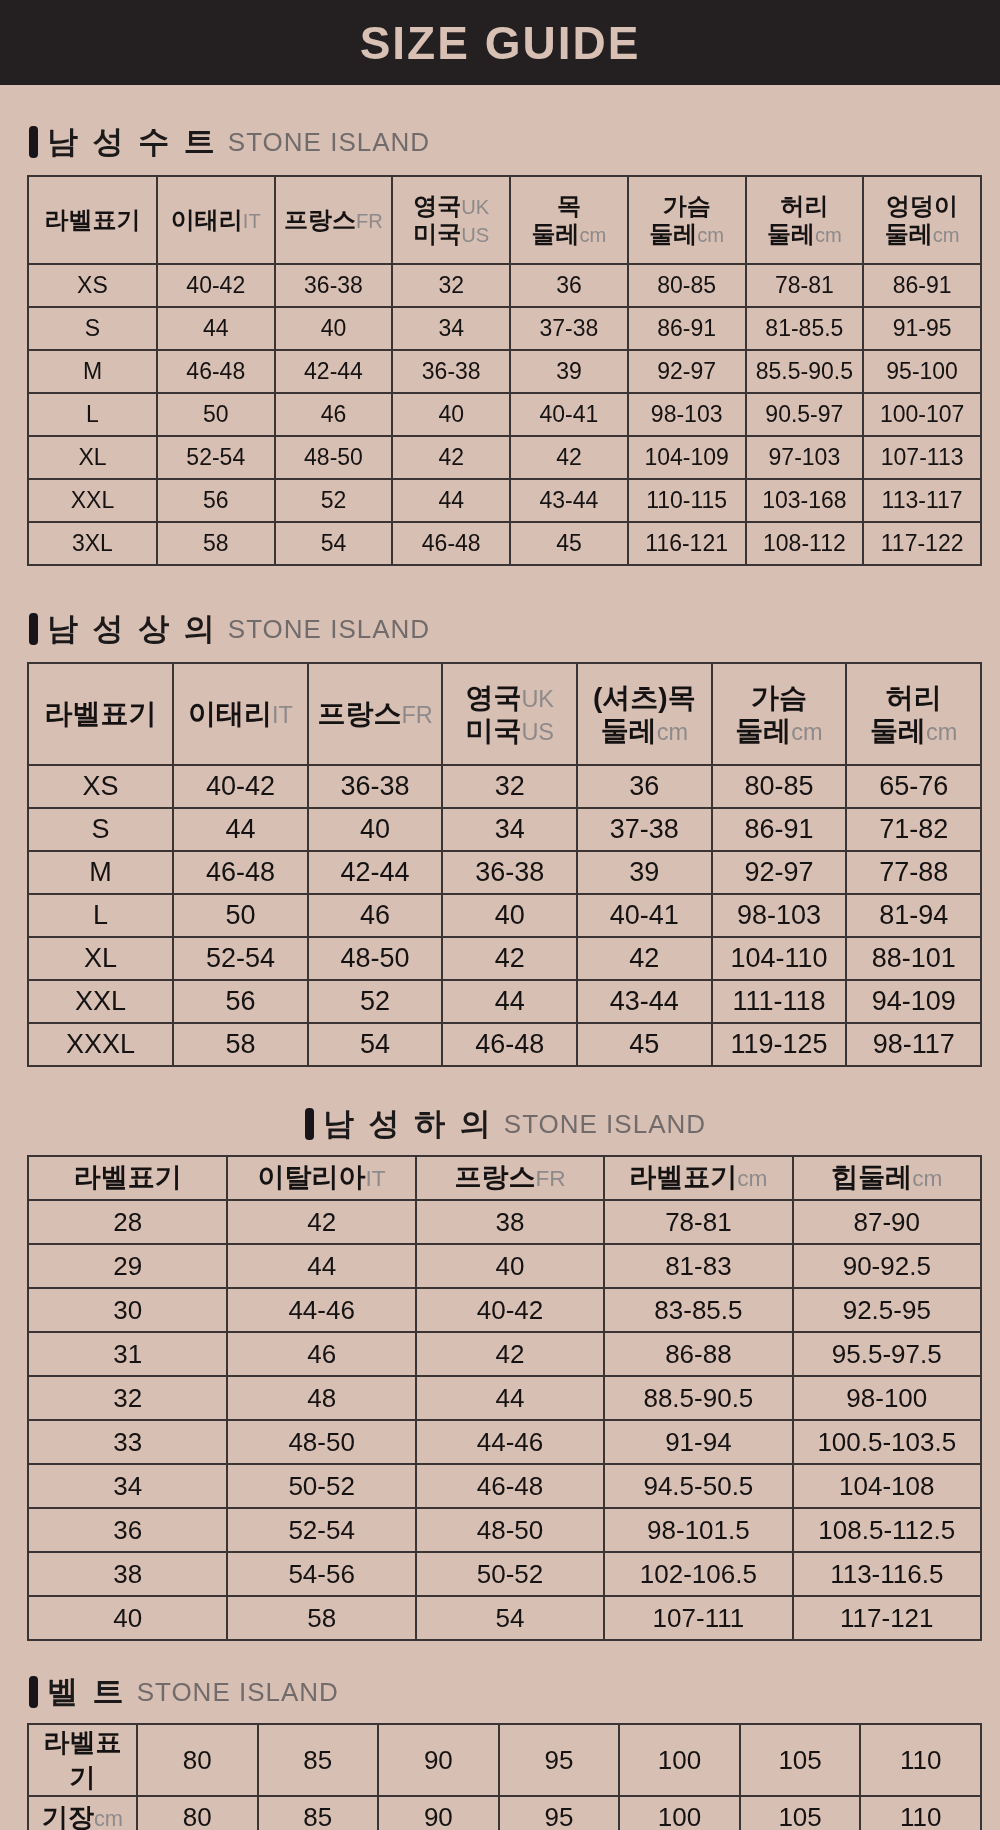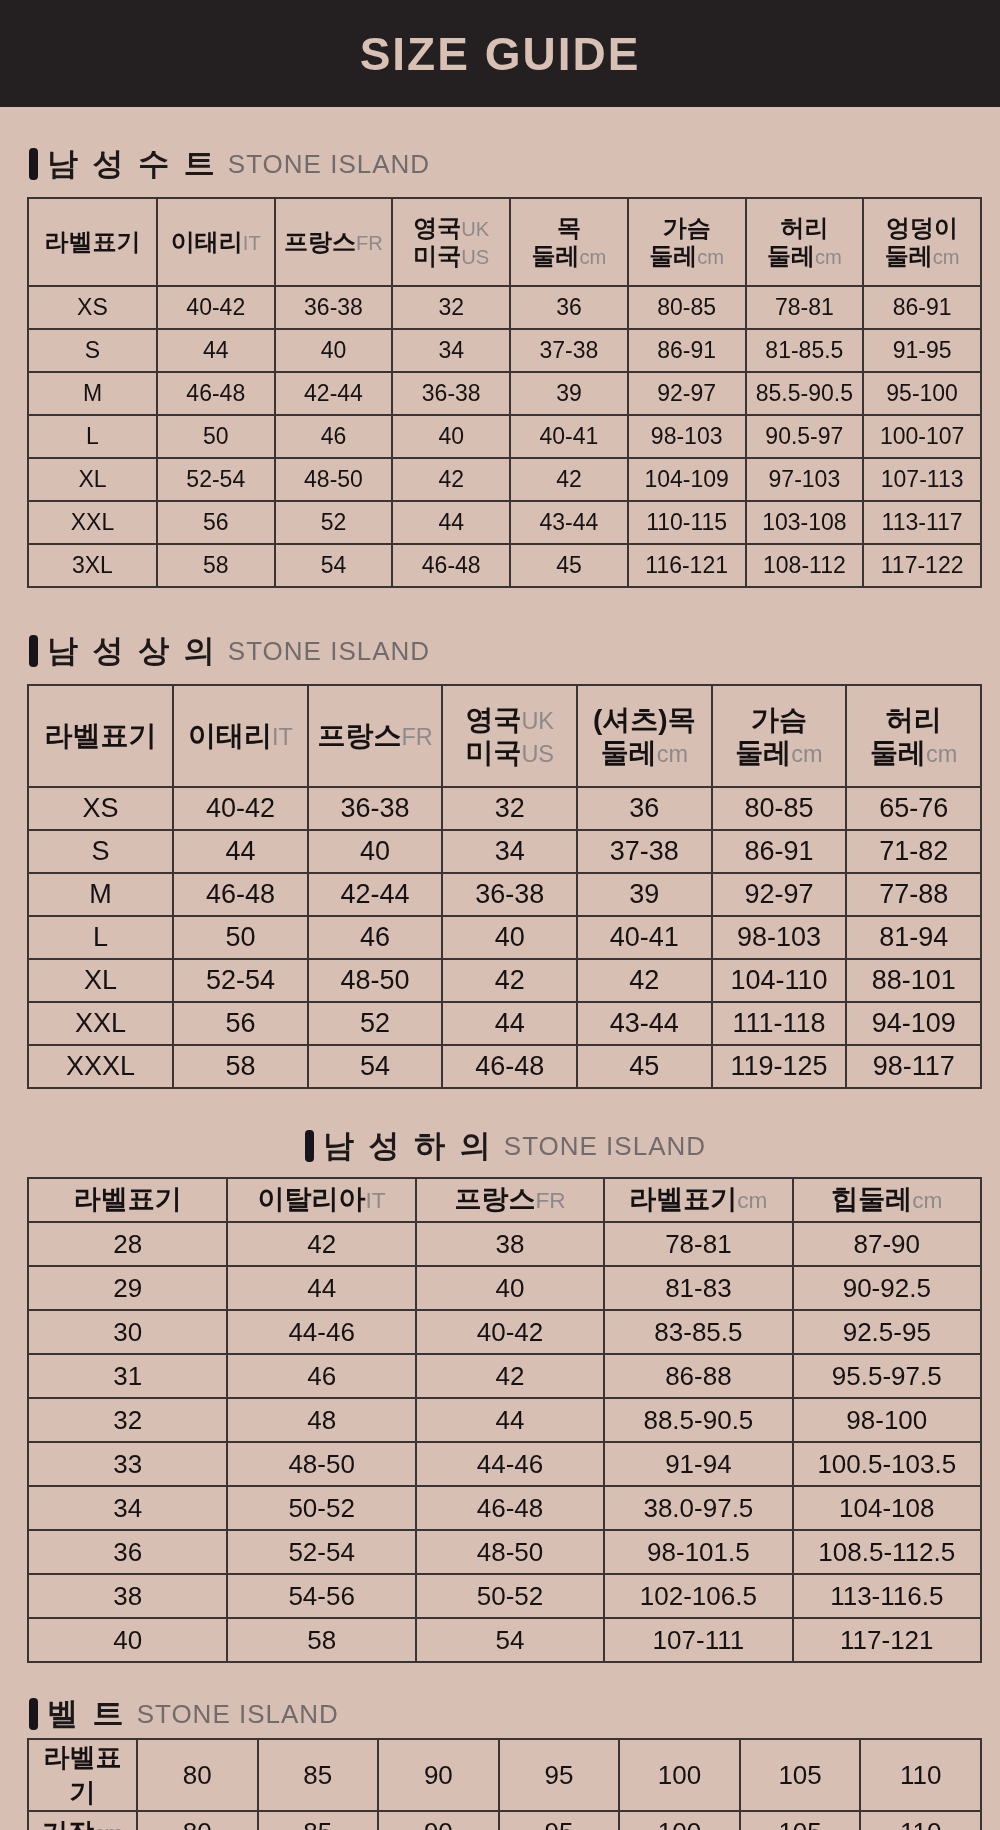--- a/index.html
+++ b/index.html
@@ -5,40 +5,40 @@
   html,body{margin:0;padding:0;}
   body{
     width:1000px;height:1830px;
     background:#d8bfb3;
     font-family:"Liberation Sans", sans-serif;
     color:#1a1718;
     overflow:hidden;
   }
   
   .banner{
-    background:#242021;height:107px;
+    background:#242021;height:85px;
     display:flex;align-items:center;justify-content:center;
   }
   .banner h1{
     margin:0;font-size:46px;line-height:48px;font-weight:bold;
     letter-spacing:2px;color:#d9c0b4;
   }
   .banner p{
     margin:2px 0 0 0;font-size:17px;line-height:22px;color:#f7f3f1;letter-spacing:0.5px;
   }
   
   .section{margin:0 18px 0 27px;}
   .sec-head{display:flex;align-items:center;margin:0 0 12px 2px;}
   .bar{width:9px;height:32px;background:#17151a;border-radius:4px;margin-right:9px;flex:none;}
   .kr-title{font-size:31px;font-weight:bold;letter-spacing:3px;color:#1c191a;white-space:pre;}
   .en-title{font-size:26px;color:#716b6c;letter-spacing:1px;margin-left:10px;}
   .s1 .sec-head{margin-top:36px;}
   .s2 .sec-head{margin-top:42px;}
   .s3 .sec-head{margin-top:36px;margin-bottom:10px;justify-content:center;}
-  .s4 .sec-head{margin-top:30px;margin-bottom:3px;}
+  .s4 .sec-head{margin-top:30px;margin-bottom:10px;}
   
   table{width:100%;border-collapse:collapse;table-layout:fixed;}
   th,td{
     border:2px solid #3a3435;
     text-align:center;vertical-align:middle;
     color:#151213;padding:0 2px;
   }
   th{font-weight:bold;}
   td{font-weight:normal;}
   .g{color:#8e8a8b;font-weight:normal;font-size:0.84em;}
@@ -156,21 +156,21 @@
             <td>97-103</td>
             <td>107-113</td>
           </tr>
           <tr>
             <td>XXL</td>
             <td>56</td>
             <td>52</td>
             <td>44</td>
             <td>43-44</td>
             <td>110-115</td>
-            <td>103-108</td>
+            <td>103-168</td>
             <td>113-117</td>
           </tr>
           <tr>
             <td>3XL</td>
             <td>58</td>
             <td>54</td>
             <td>46-48</td>
             <td>45</td>
             <td>116-121</td>
             <td>108-112</td>
@@ -348,21 +348,21 @@
             <td>33</td>
             <td>48-50</td>
             <td>44-46</td>
             <td>91-94</td>
             <td>100.5-103.5</td>
           </tr>
           <tr>
             <td>34</td>
             <td>50-52</td>
             <td>46-48</td>
-            <td>38.0-97.5</td>
+            <td>94.5-50.5</td>
             <td>104-108</td>
           </tr>
           <tr>
             <td>36</td>
             <td>52-54</td>
             <td>48-50</td>
             <td>98-101.5</td>
             <td>108.5-112.5</td>
           </tr>
           <tr>

